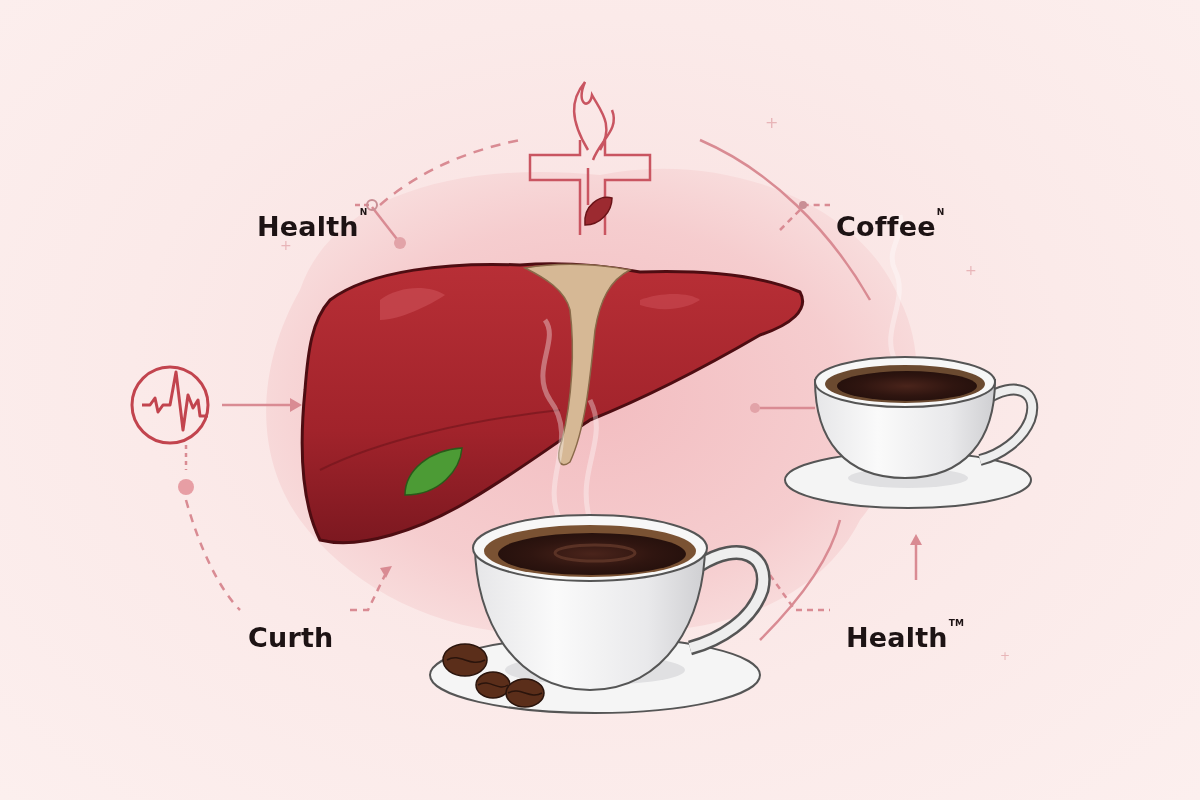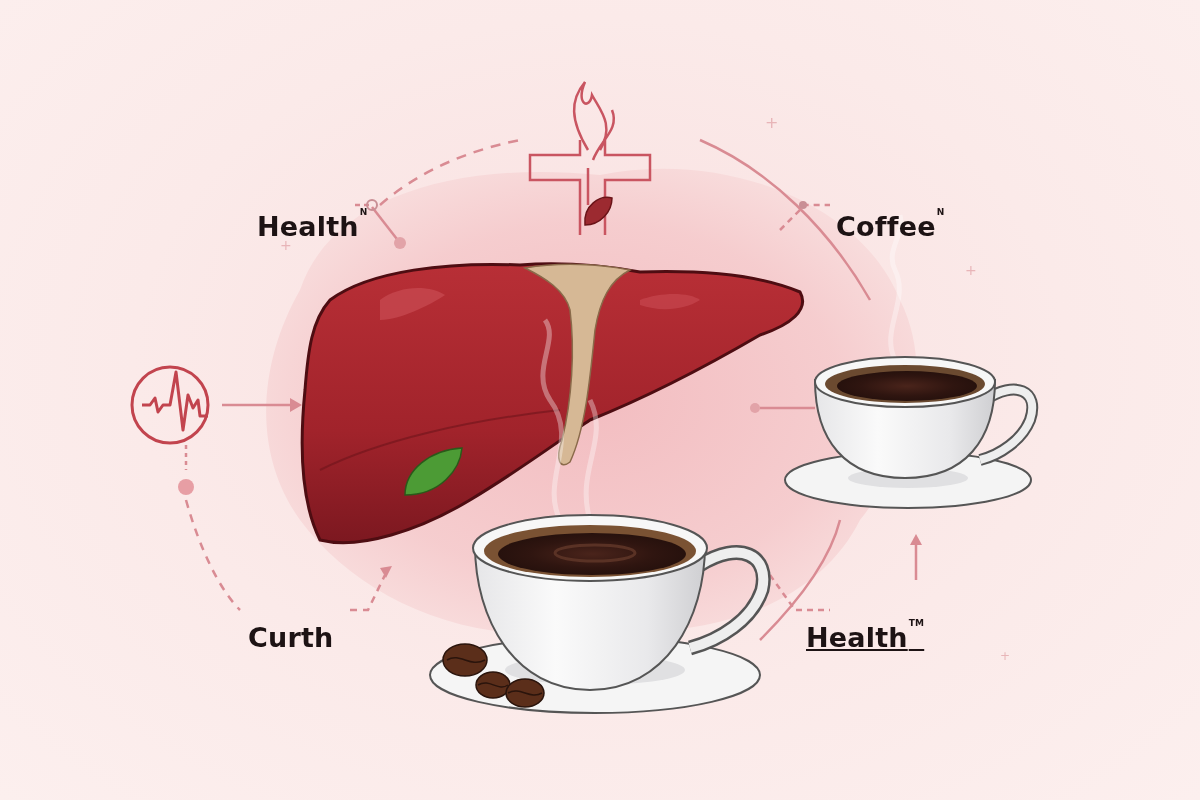--- a/index.html
+++ b/index.html
@@ -125,14 +125,14 @@
     <ellipse cx="465" cy="660" rx="22" ry="16" fill="#5b2e1a"></ellipse>
     <ellipse cx="493" cy="685" rx="17" ry="13" fill="#5b2e1a"></ellipse>
     <ellipse cx="525" cy="693" rx="19" ry="14" fill="#5b2e1a"></ellipse>
     <path d="M447,660 C460,652 470,668 485,660 M478,685 C490,678 498,692 508,685 M508,693 C520,686 530,700 542,693" fill="none" stroke="#2a140c"></path>
   </g>
 </svg>
 
 <div class="label" style="left:257px;top:183px;"><span>Health</span><sup>N</sup></div>
 <div class="label" style="left:836px;top:183px;"><span>Coffee</span><sup>N</sup></div>
 <div class="label" style="left:248px;top:594px;"><span>Curth</span></div>
-<div class="label" style="left:806px;top:594px;text-decoration:underline;"><span>Health</span><sup>TM</sup></div>
+<div class="label" style="left:846px;top:594px;"><span>Health</span><sup>TM</sup></div>
 </div>
 
 </body></html>

